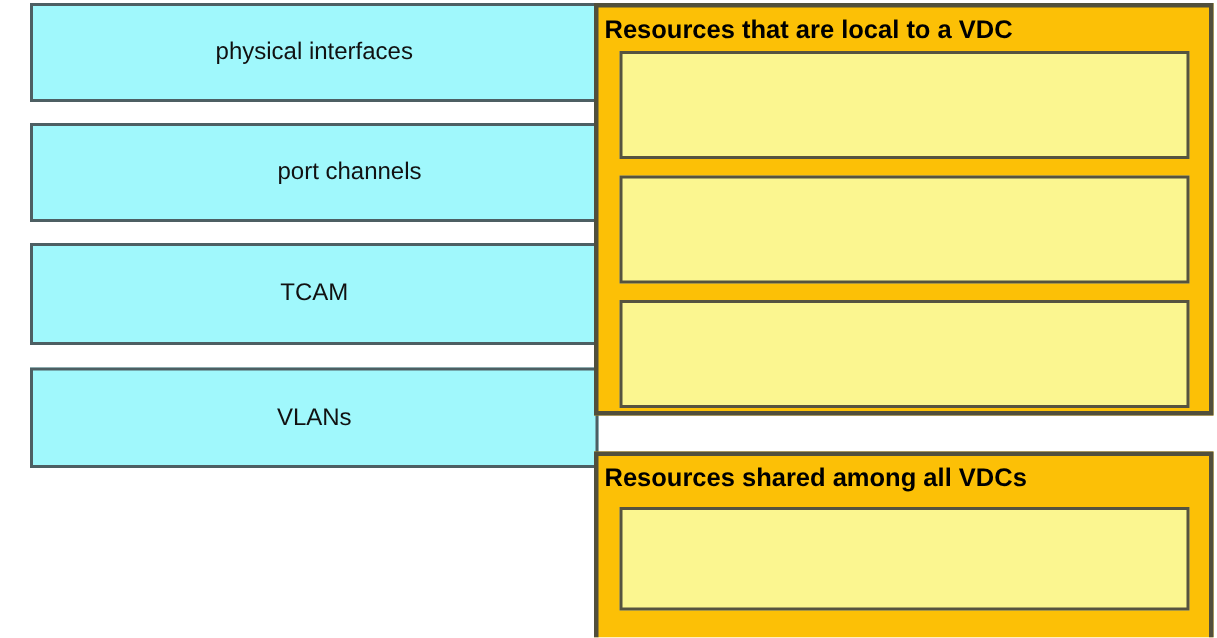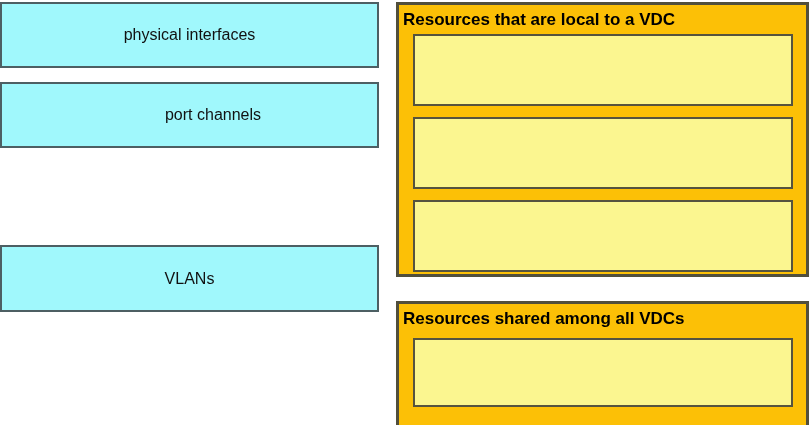--- a/index.html
+++ b/index.html
@@ -8,21 +8,21 @@
     --slot_fill:#fbf690; --slot_border:#55533f;
     --text_color:#111111; --page_bg:#ffffff;
   }
   html,body{margin:0;padding:0;background:var(--page_bg);}
   .stage{
     position:relative;width:811px;height:425px;
     font-family:"Liberation Sans", sans-serif;
     background:var(--page_bg);overflow:hidden;
   }
   .drag-item{
-    position:absolute;left:0;width:379px;box-sizing:border-box;
+    position:absolute;left:20px;width:379px;box-sizing:border-box;
     background:var(--cyan_fill);border:2px solid var(--cyan_border);
     display:flex;align-items:center;justify-content:center;
     font-size:16px;color:var(--text_color);
     cursor:move;
   }
   .drag-item.i0{top:2px;height:66px;}
   .drag-item.i1{top:82px;height:66px;padding-left:47px;}
   .drag-item.i2{top:162px;height:68px;}
   .drag-item.i3{top:245px;height:67px;text-align:right;}
   .panel{
@@ -46,20 +46,23 @@
 <body>
 
 <div class="stage">
 
   <div class="drag-item i0">
     <span>physical interfaces</span>
   </div>
   <div class="drag-item i1">
     <span>port channels</span>
   </div>
+  <div class="drag-item i2">
+    <span>TCAM</span>
+  </div>
   <div class="drag-item i3">
     <span>VLANs</span>
   </div>
 
   <div class="panel local">
     <div class="panel-title">Resources that are local to a VDC</div>
     <div class="drop-slot"></div>
     <div class="drop-slot"></div>
     <div class="drop-slot"></div>
   </div>

